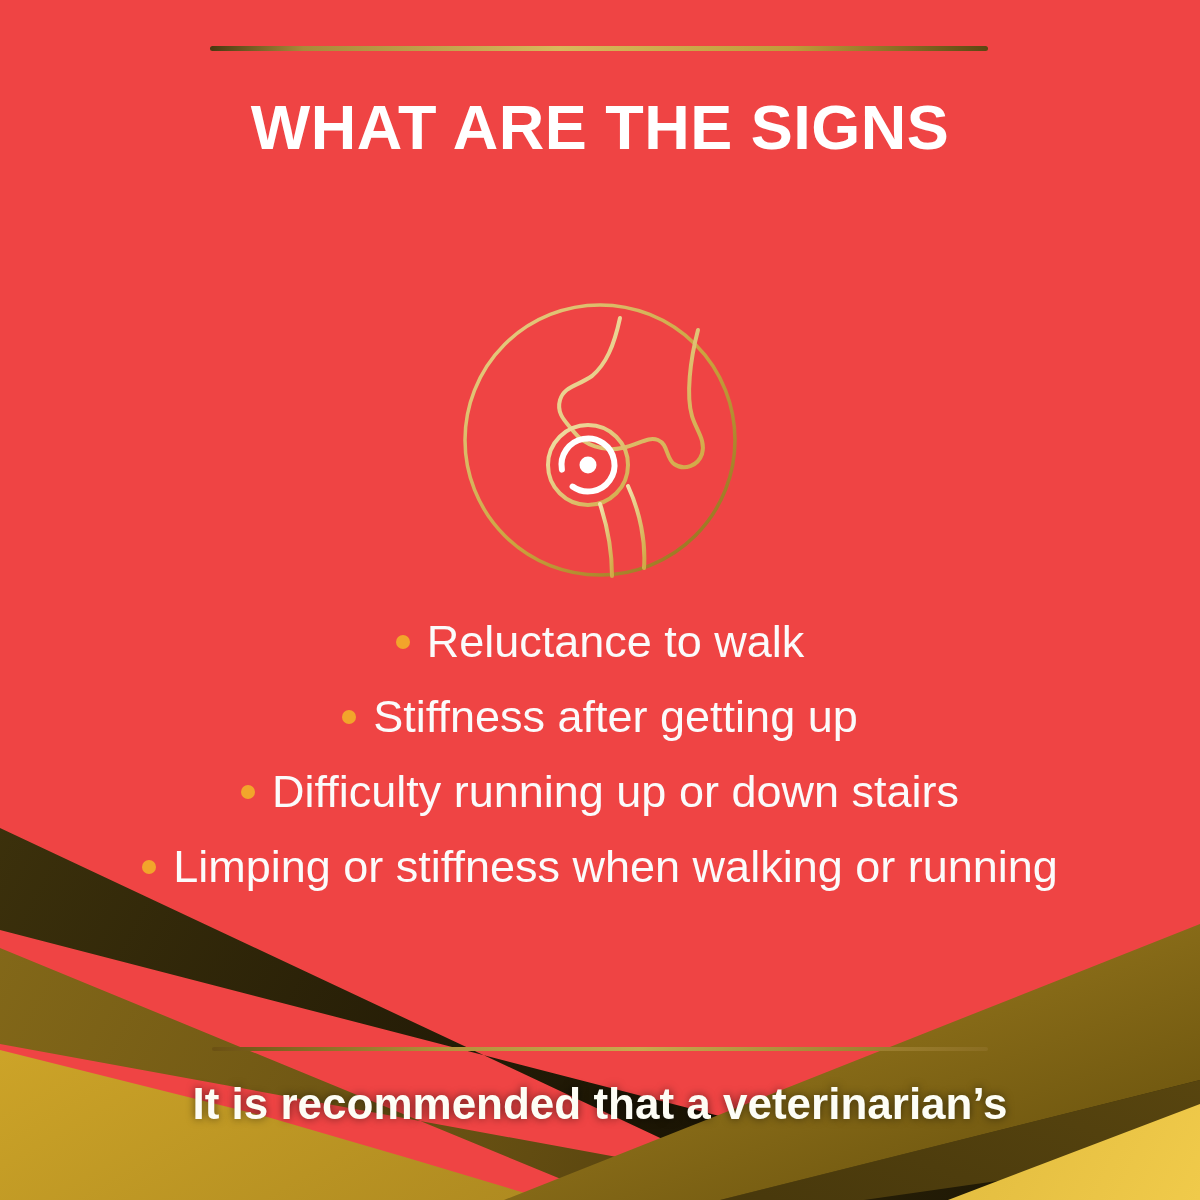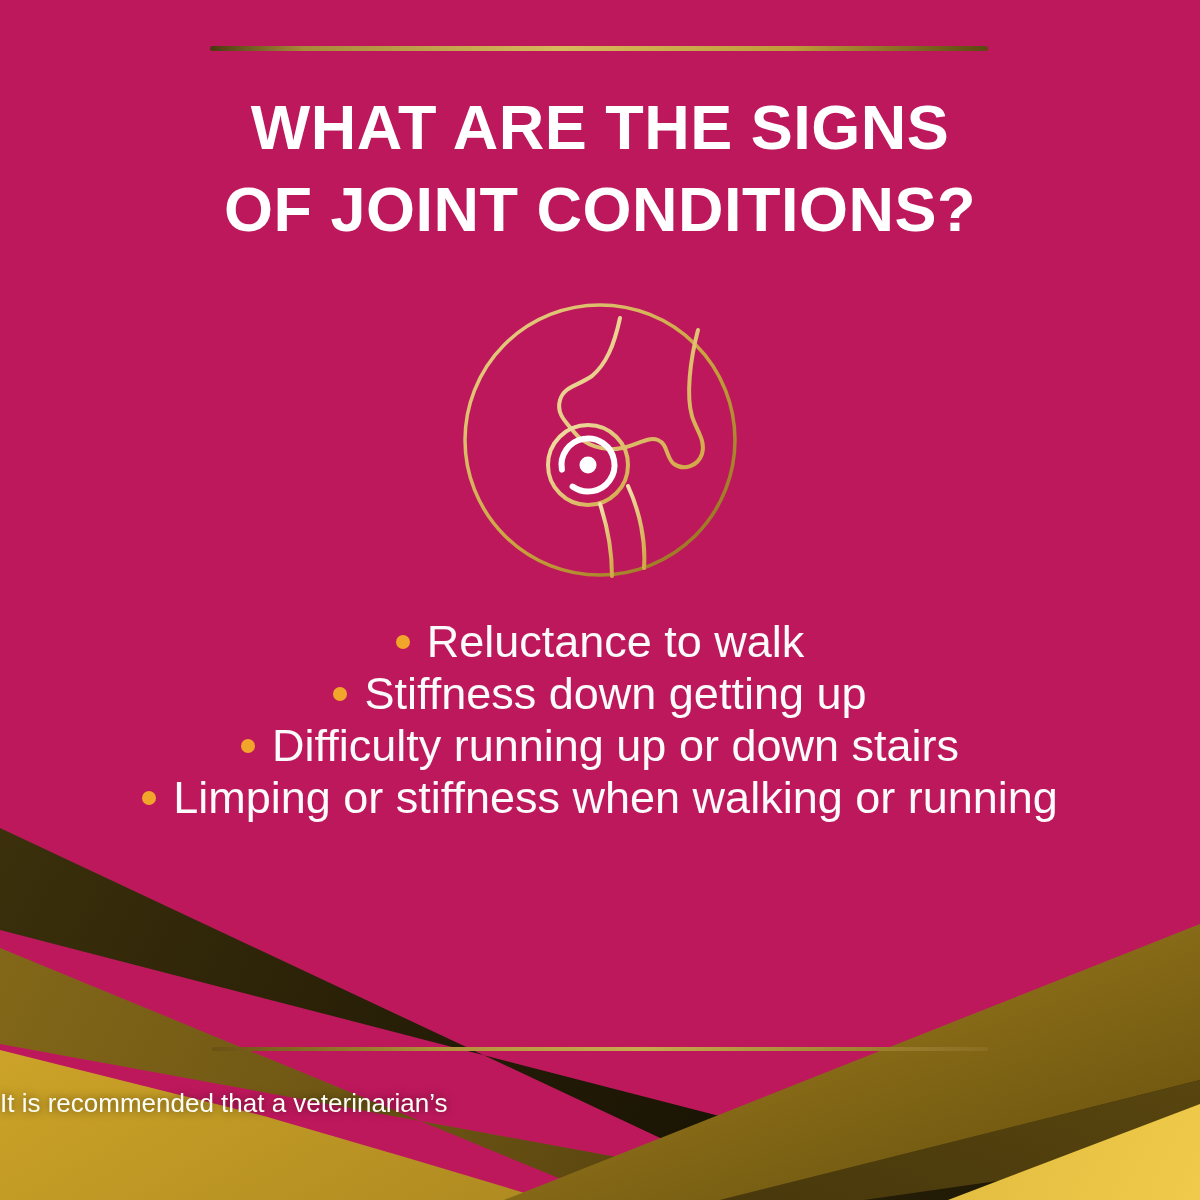--- a/index.html
+++ b/index.html
@@ -4,21 +4,21 @@
 <style>
   html, body {
     margin: 0;
     padding: 0;
     background: #000;
   }
   .canvas {
     position: relative;
     width: 1200px;
     height: 1200px;
-    background: #be185d;
+    background: #ef4444;
     overflow: hidden;
     font-family: "Liberation Sans", sans-serif;
   }
 
   
   .art { position: absolute; inset: 0; z-index: 1; }
   .ribbon { position: absolute; inset: 0; }
   .rib-l1 {
     background: linear-gradient(118deg, #4a3d0f 5%, #241c06 55%, #0d0a02 95%);
     clip-path: polygon(0% 69%, 0% 77.5%, 87% 100%, 66% 100%);
@@ -80,20 +80,21 @@
     top: 300px; left: 460px;
     width: 280px; height: 280px;
   }
 
   .signs {
     position: absolute;
     top: 616px; left: 0; width: 100%;
     display: flex;
     flex-direction: column;
     align-items: center;
+    gap: 23px;
   }
   .sign-row {
     display: flex;
     align-items: center;
     white-space: nowrap;
   }
   .bullet-dot {
     width: 14px; height: 14px;
     border-radius: 50%;
     background: #f2a52b;
@@ -103,23 +104,24 @@
   .sign-label {
     color: #fbfbfb;
     font-size: 45px;
     font-weight: 400;
     line-height: 52px;
   }
 
   .disclaimer {
     position: absolute;
     top: 1082px; left: 0; width: 100%;
+    text-align: center;
     color: #fdfdf5;
-    font-size: 26px;
-    font-weight: 400;
+    font-size: 44px;
+    font-weight: 700;
     line-height: 43px;
     text-shadow: 0 0 8px rgba(0,0,0,0.55);
   }
 </style>
 </head>
 <body>
 
 <div class="canvas">
 
   <div class="art">
@@ -131,21 +133,20 @@
     <div class="ribbon rib-l3"></div>
     <div class="ribbon rib-r1"></div>
   </div>
 
   <div class="content">
 
     <div class="rule rule-top"></div>
 
     <div class="title">
       <div>WHAT ARE THE SIGNS</div>
-      <div>OF JOINT CONDITIONS?</div>
     </div>
 
     <div class="icon-wrap">
       <svg width="280" height="280" viewBox="0 0 280 280" fill="none">
         <defs>
           <linearGradient id="goldRing" x1="0" y1="0" x2="1" y2="1">
             <stop offset="0" stop-color="#ecd48f"></stop>
             <stop offset="0.55" stop-color="#c9a23c"></stop>
             <stop offset="1" stop-color="#8a681a"></stop>
           </linearGradient>
@@ -178,21 +179,21 @@
       </svg>
     </div>
 
     <div class="signs">
       <div class="sign-row">
         <span class="bullet-dot"></span>
         <span class="sign-label">Reluctance to walk</span>
       </div>
       <div class="sign-row">
         <span class="bullet-dot"></span>
-        <span class="sign-label">Stiffness down getting up</span>
+        <span class="sign-label">Stiffness after getting up</span>
       </div>
       <div class="sign-row">
         <span class="bullet-dot"></span>
         <span class="sign-label">Difficulty running up or down stairs</span>
       </div>
       <div class="sign-row">
         <span class="bullet-dot"></span>
         <span class="sign-label">Limping or stiffness when walking or running</span>
       </div>
     </div>

